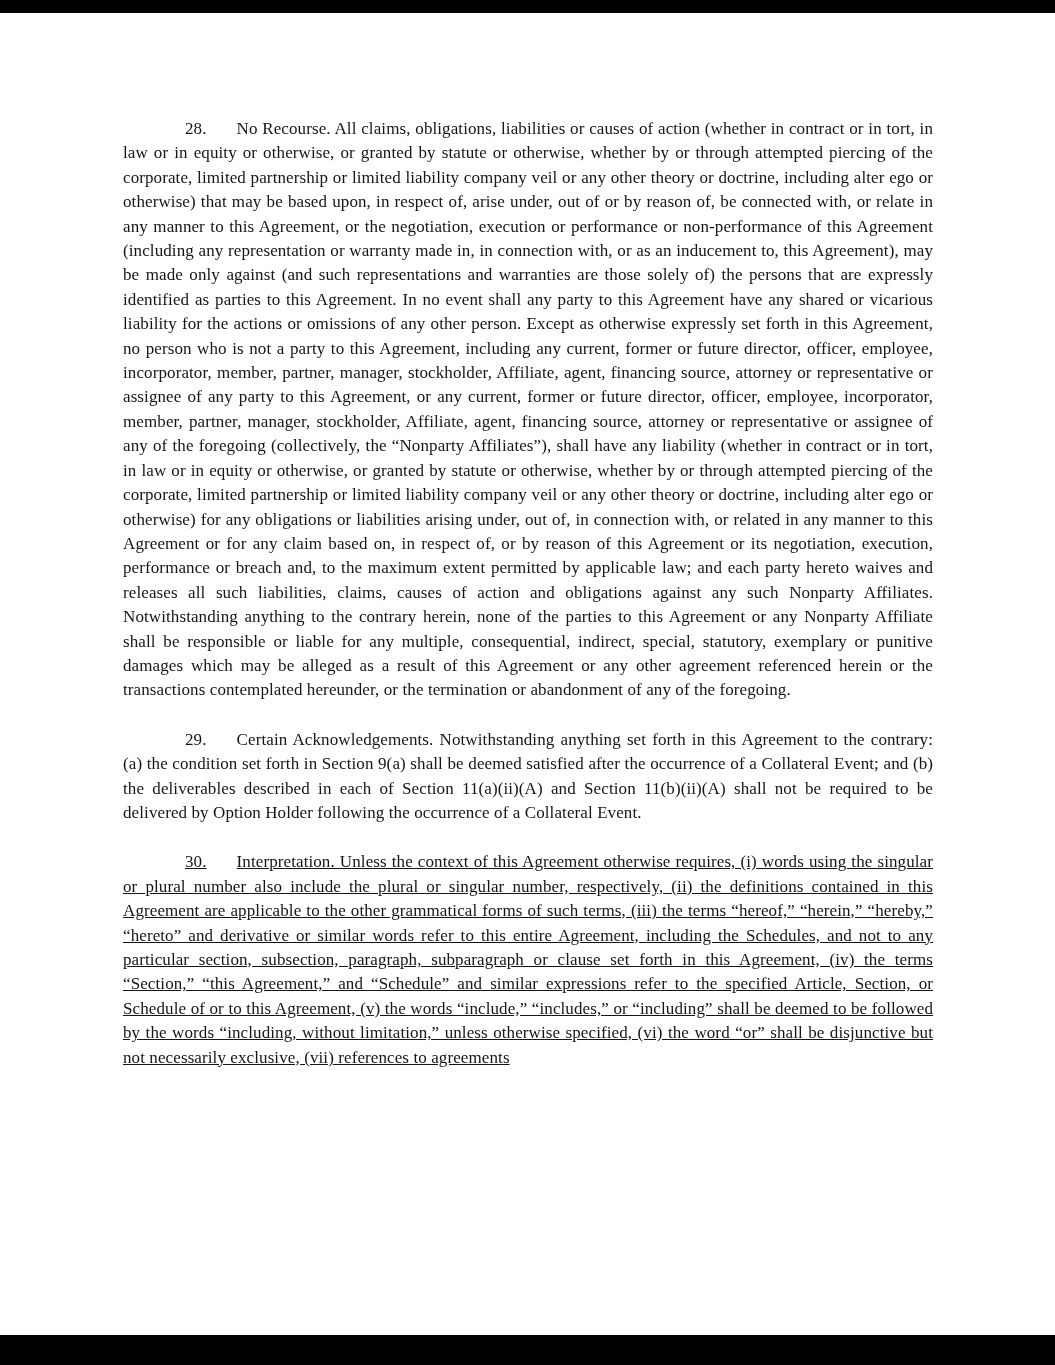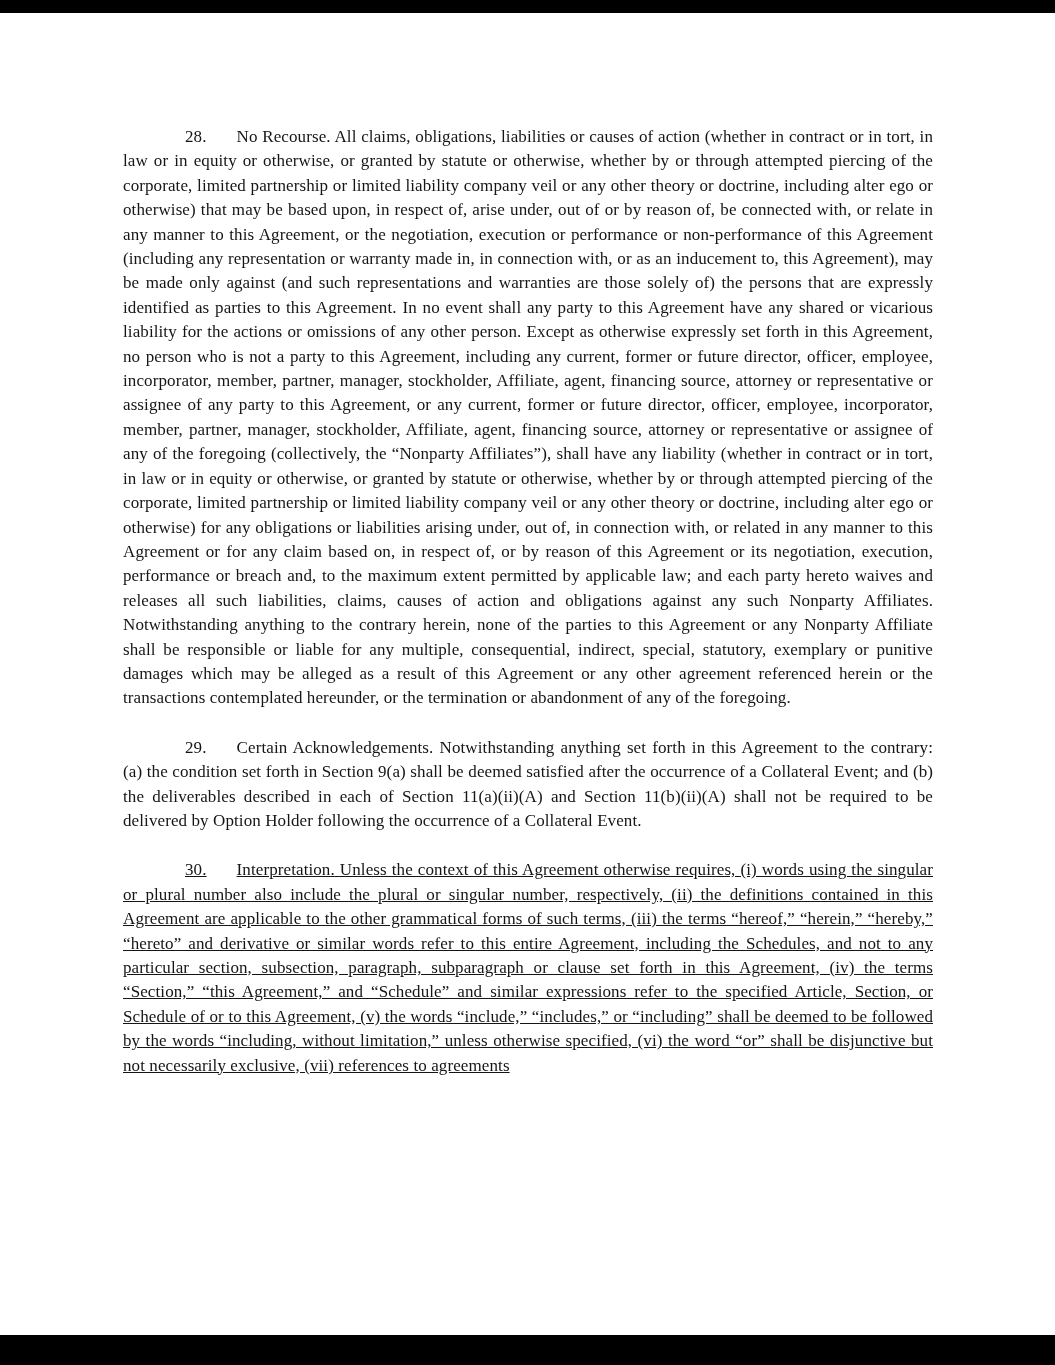--- a/index.html
+++ b/index.html
@@ -23,21 +23,21 @@
   }
   .scan-bar.top { top: 0; height: 13px; }
   .scan-bar.bottom { bottom: 0; height: 30px; }
   .content {
     position: absolute;
     top: 117px;
     left: 123px;
     width: 810px;
   }
   p.para {
-    margin: 8px 0 25px 0;
+    margin: 0 0 25px 0;
     font-size: 17px;
     line-height: 24.4px;
     text-align: justify;
     text-indent: 62px;
     letter-spacing: 0.1px;
   }
   p.para:last-of-type { margin-bottom: 0; text-decoration: underline; }
   .tab {
     display: inline-block;
     width: 30px;

